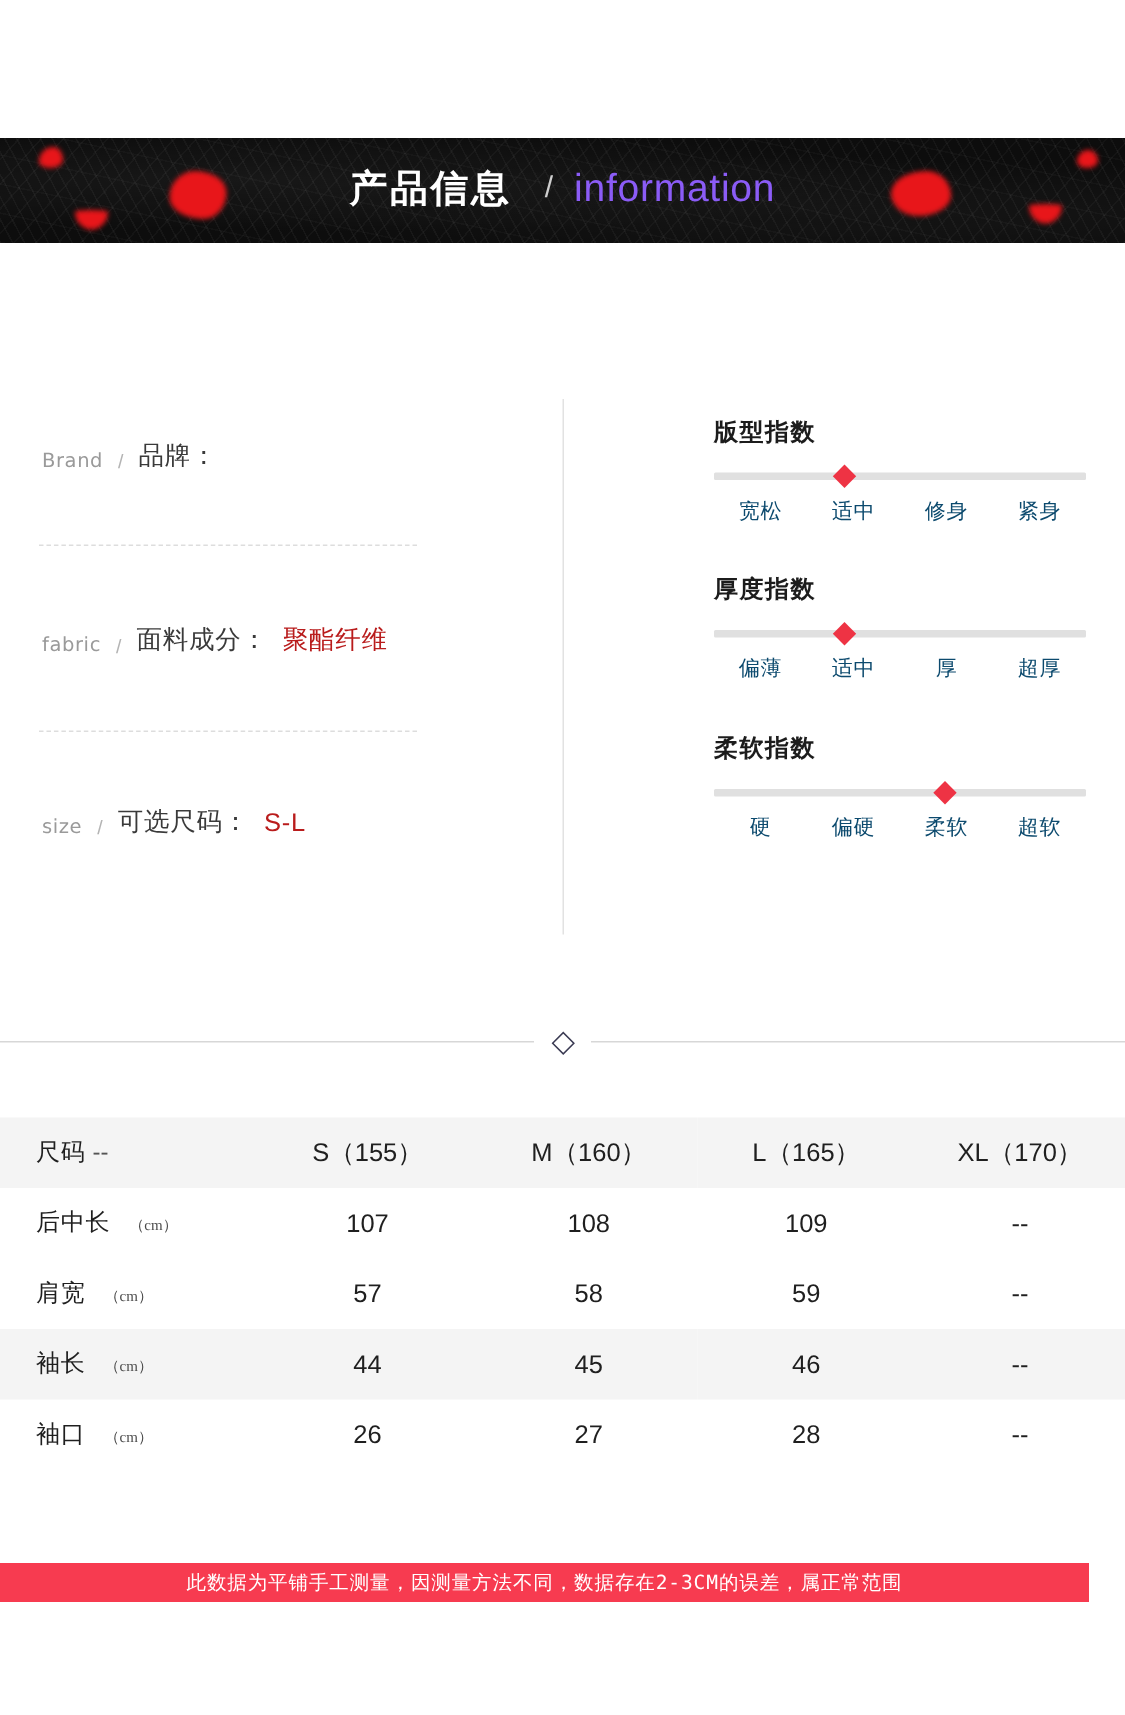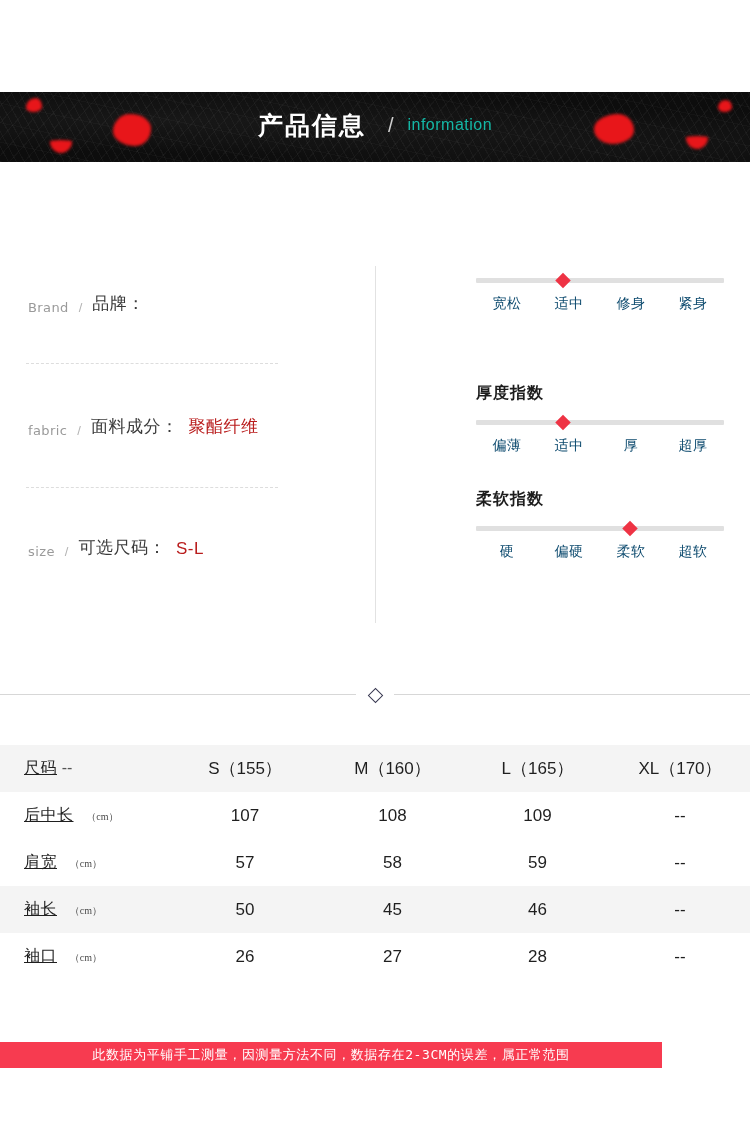--- a/index.html
+++ b/index.html
@@ -64,22 +64,22 @@
     font-weight: bold;
     letter-spacing: 2px;
   }
   .banner-sep {
     color: #cfcfcf;
     font-size: 20px;
     margin: 0 14px 0 22px;
     font-weight: 300;
   }
   .banner-en {
-    color: #14b8a6;
-    font-size: 16px;
+    color: #8b5cf6;
+    font-size: 26px;
     font-weight: 300;
     letter-spacing: 0.5px;
   }
 
   
   .info-section {
     position: absolute;
     left: 0;
     top: 240px;
     width: 750px;
@@ -241,21 +241,20 @@
   }
   .size-table td.label-cell {
     text-align: left;
     padding-left: 24px;
     white-space: nowrap;
   }
   .row-label {
     font-size: 16px;
     color: #1f1f1f;
     letter-spacing: 0.5px;
-    text-decoration: underline;
   }
   .row-unit {
     font-size: 10px;
     color: #4a4a4a;
     margin-left: 8px;
     font-family: "Liberation Serif", serif;
   }
   .head-dashes {
     font-size: 16px;
     color: #555;
@@ -268,21 +267,21 @@
   .col-s  { width: 150px; }
   .col-m  { width: 145px; }
   .col-l  { width: 145px; }
   .col-xl { width: 140px; }
 
   
   .footnote {
     position: absolute;
     left: 0;
     top: 1042px;
-    width: 662px;
+    width: 726px;
     height: 26px;
     background: #f73b50;
     display: flex;
     align-items: center;
     justify-content: center;
   }
   .footnote span {
     color: #ffffff;
     font-size: 13px;
     letter-spacing: 0.6px;
@@ -338,20 +337,21 @@
       <span class="spec-en">size</span>
       <span class="spec-slash">/</span>
       <span class="spec-cn">可选尺码：</span>
       <span class="spec-val">S-L</span>
     </div>
   </div>
 
   <div class="right-col">
 
     <div class="index-block b1">
+      <div class="index-title">版型指数</div>
       <div class="track">
         <div class="marker" style="left: 35%;"></div>
       </div>
       <div class="scale-labels">
         <span>宽松</span>
         <span>适中</span>
         <span>修身</span>
         <span>紧身</span>
       </div>
     </div>
@@ -429,21 +429,21 @@
       <td>57</td>
       <td>58</td>
       <td>59</td>
       <td>--</td>
     </tr>
     <tr class="alt">
       <td class="label-cell">
         <span class="row-label">袖长</span>
         <span class="row-unit">（cm）</span>
       </td>
-      <td>50</td>
+      <td>44</td>
       <td>45</td>
       <td>46</td>
       <td>--</td>
     </tr>
     <tr>
       <td class="label-cell">
         <span class="row-label">袖口</span>
         <span class="row-unit">（cm）</span>
       </td>
       <td>26</td>

